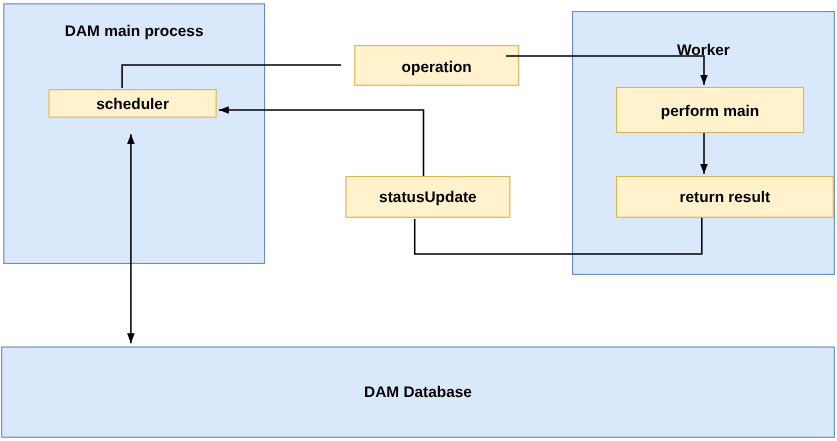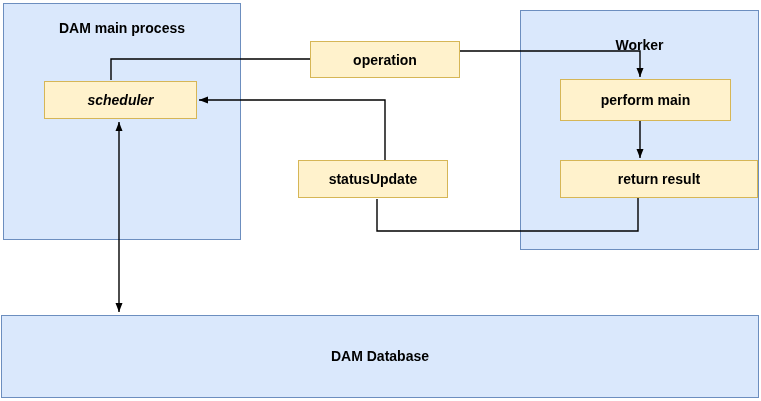--- a/index.html
+++ b/index.html
@@ -45,23 +45,23 @@
     background: var(--node-fill);
     border: 1.5px solid var(--node-border);
     display: flex;
     align-items: center;
     justify-content: center;
     font-weight: bold;
     font-size: 14px;
     color: #000;
     z-index: 2;
   }
-  #n-scheduler { left: 44px;  top: 81px;  width: 153px; height: 38px; font-style: italic; }
-  #n-operation { left: 310px; top: 41px;  width: 150px; height: 37px; text-align: right; }
-  #n-status    { left: 298px; top: 160px; width: 150px; height: 38px; }
+  #n-scheduler { left: 44px;  top: 81px;  width: 153px; height: 26px; }
+  #n-operation { left: 322px; top: 41px;  width: 150px; height: 37px; text-align: right; }
+  #n-status    { left: 314px; top: 160px; width: 150px; height: 38px; }
   #n-perform   { left: 560px; top: 79px;  width: 171px; height: 42px; }
   #n-return    { left: 560px; top: 160px; width: 198px; height: 38px; }
   svg.edges-layer {
     position: absolute;
     left: 0; top: 0;
     width: 761px; height: 401px;
     z-index: 3;
     pointer-events: none;
   }
   svg.edges-layer path.edge {

